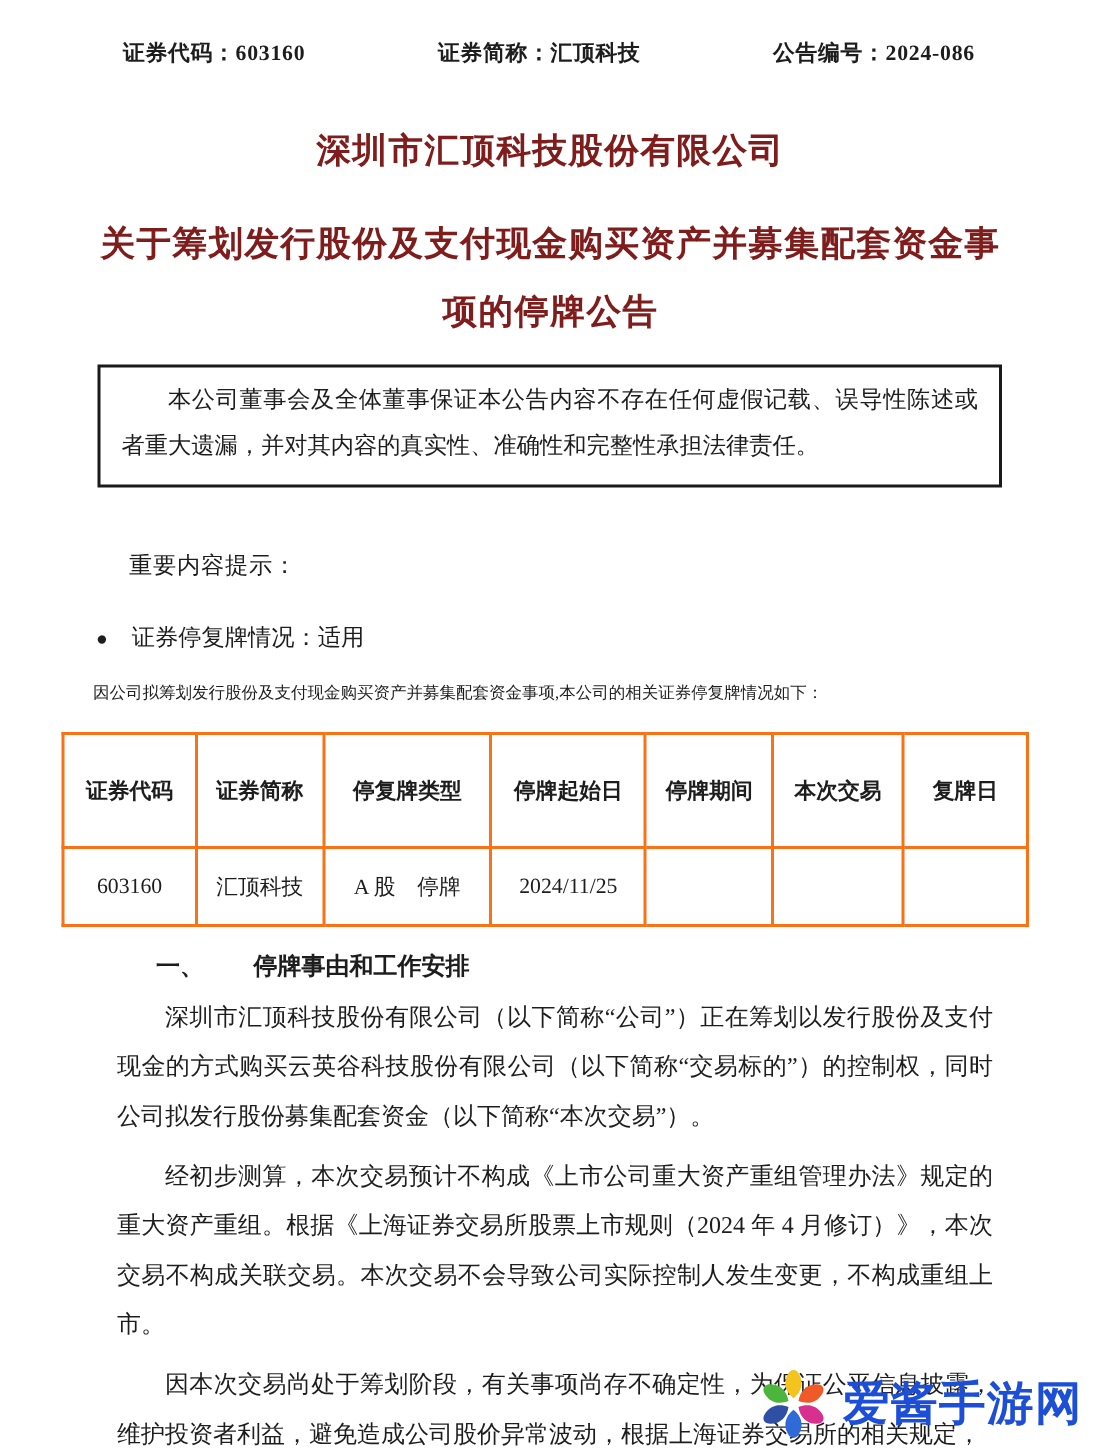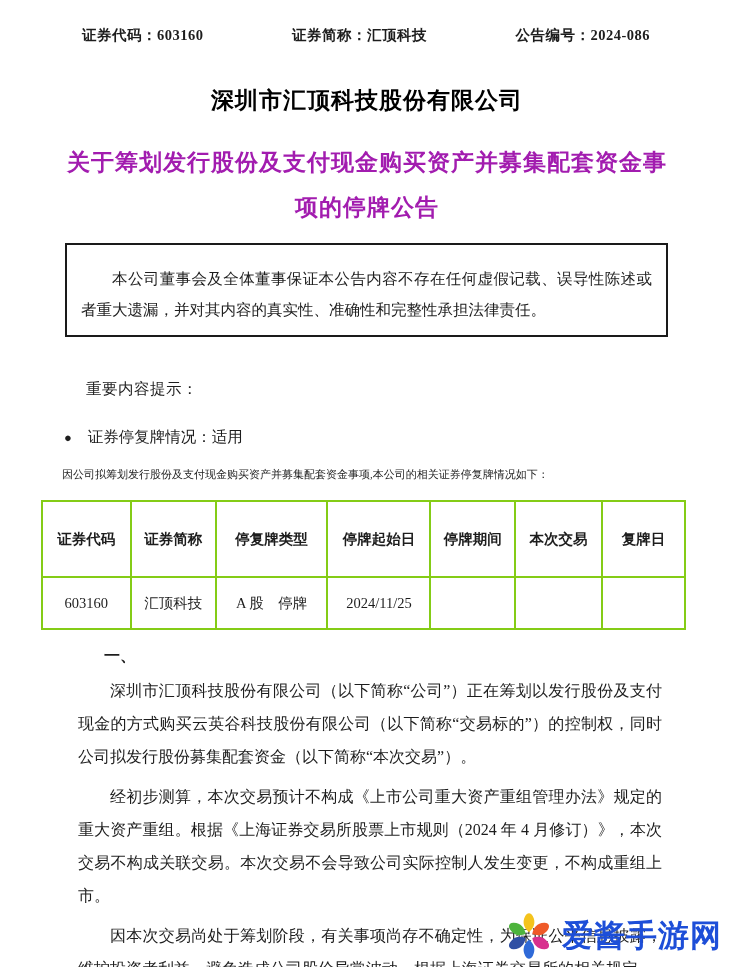--- a/index.html
+++ b/index.html
@@ -17,40 +17,40 @@
     justify-content: space-between;
     padding: 26px 84px 0 82px;
     font-size: 14.5px;
     font-weight: bold;
     letter-spacing: 0.5px;
   }
 
   .title-red {
     margin: 40px 0 0 0;
     text-align: center;
-    color: #000000;
+    color: #7f1d1d;
     font-size: 23px;
     font-weight: bold;
     letter-spacing: 1px;
   }
   .subtitle-red {
     margin: 24px 0 0 0;
     padding: 0 64px;
     text-align: center;
-    color: #a21caf;
+    color: #7f1d1d;
     font-size: 23px;
     font-weight: bold;
     line-height: 45px;
     letter-spacing: 1px;
   }
 
   .disclaimer-box {
     margin: 13px 66px 0 65px;
     border: 2px solid #1a1a1a;
-    padding: 18px 14px 10px 14px;
+    padding: 6px 14px 10px 14px;
     font-size: 15.5px;
     line-height: 31px;
     text-indent: 2em;
     text-align: justify;
   }
 
   .important-hint {
     margin: 42px 0 0 86px;
     font-size: 15.5px;
     font-weight: normal;
@@ -72,21 +72,21 @@
     text-align: justify;
   }
 
   table.halt-table {
     margin: 11px 0 0 41px;
     width: 645px;
     border-collapse: collapse;
     table-layout: fixed;
   }
   table.halt-table th, table.halt-table td {
-    border: 2px solid #84cc16;
+    border: 2px solid #f97316;
     text-align: center;
     vertical-align: middle;
     font-size: 14.5px;
     padding: 0 2px;
     overflow: hidden;
   }
   table.halt-table th { height: 74px; font-weight: bold; }
   table.halt-table td { height: 50px; font-weight: normal; }
 
   .section-heading {
@@ -174,20 +174,21 @@
     <td>2024/11/25</td>
     <td></td>
     <td></td>
     <td></td>
   </tr>
 </tbody>
   </table>
 
 <div class="section-heading">
   <span class="sec-num">一、</span>
+  <span>停牌事由和工作安排</span>
 </div>
 
 <div class="body-para">深圳市汇顶科技股份有限公司（以下简称“公司”）正在筹划以发行股份及支付现金的方式购买云英谷科技股份有限公司（以下简称“交易标的”）的控制权，同时公司拟发行股份募集配套资金（以下简称“本次交易”）。</div>
 <div class="body-para">经初步测算，本次交易预计不构成《上市公司重大资产重组管理办法》规定的重大资产重组。根据《上海证券交易所股票上市规则（2024 年 4 月修订）》，本次交易不构成关联交易。本次交易不会导致公司实际控制人发生变更，不构成重组上市。</div>
 <div class="body-para">因本次交易尚处于筹划阶段，有关事项尚存不确定性，为保证公平信息披露，维护投资者利益，避免造成公司股价异常波动，根据上海证券交易所的相关规定，</div>
 
 <div class="watermark">
   <svg class="flower" viewBox="-27 -27 54 54" xmlns="http://www.w3.org/2000/svg">
     <g>
       <path transform="rotate(0)" d="M0,-4 C5,-8 7.5,-14 4,-20.5 C2,-24.5 -2,-24.5 -4,-20.5 C-7.5,-14 -5,-8 0,-4 Z" fill="#f4c31d"></path>

